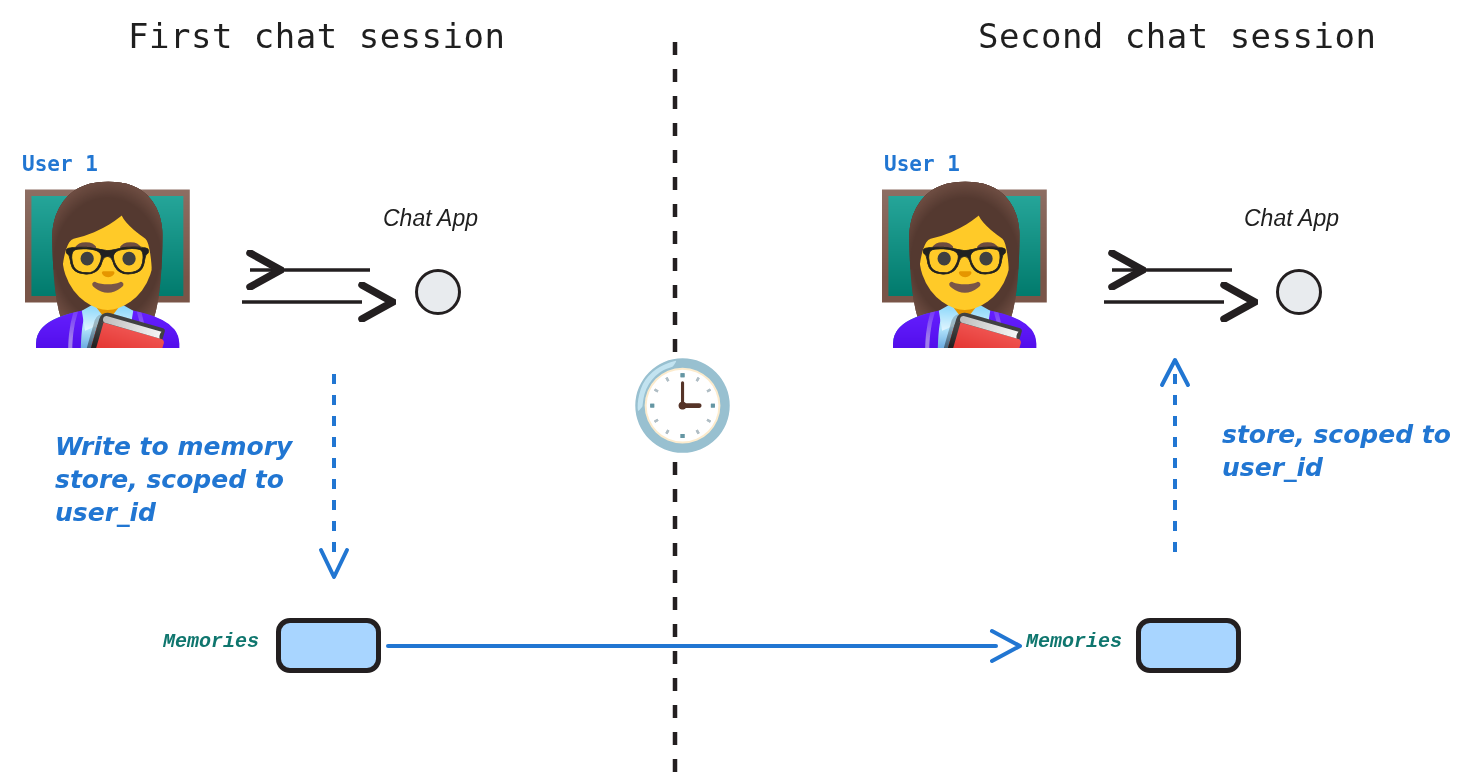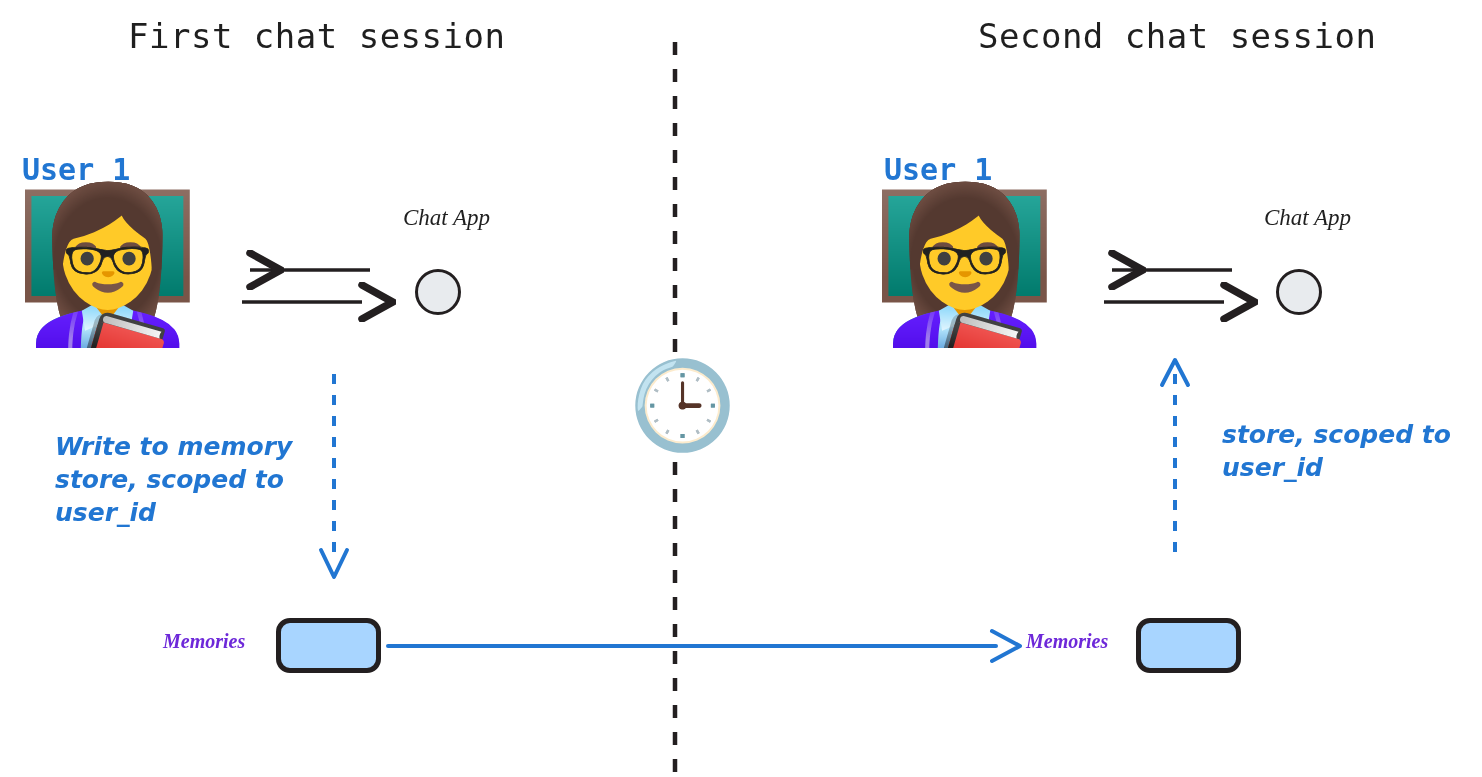--- a/index.html
+++ b/index.html
@@ -24,58 +24,57 @@
     font-family: "DejaVu Sans Mono", "Liberation Mono", monospace;
     font-size: 34px;
     color: #1f1f1f;
     letter-spacing: 0.5px;
     white-space: nowrap;
   }
 
   
   .user-label {
     font-family: "DejaVu Sans Mono", "Liberation Mono", monospace;
-    font-size: 30px;
+    font-size: 21px;
     font-weight: bold;
     color: #2176d2;
     white-space: nowrap;
   }
 
   
   .avatar {
     font-size: 150px;
     line-height: 1;
     font-family: "DejaVu Sans", sans-serif;
     user-select: none;
   }
 
   
   .hand {
-    font-family: Liberation Serif, serif;
+    font-family: Liberation Sans, sans-serif;
     font-style: italic;
     font-size: 23px;
     color: #1f1f1f;
     white-space: nowrap;
-    margin-left: 20px;
   }
   .hand-blue {
     font-family: "DejaVu Sans", sans-serif;
     font-style: italic;
     font-size: 25px;
     font-weight: 600;
     color: #2176d2;
     line-height: 1.32;
     text-align: left;
   }
   .hand-blue-sm {
-    font-family: Liberation Serif, serif;
+    font-family: Liberation Mono, monospace;
     font-style: italic;
     font-size: 20px;
     font-weight: 600;
-    color: #6d28d9;
+    color: #0f766e;
     white-space: nowrap;
   }
 
   
   .chat-circle {
     width: 46px;
     height: 46px;
     border-radius: 50%;
     background: #e8ebee;
     border: 3px solid #231f20;

